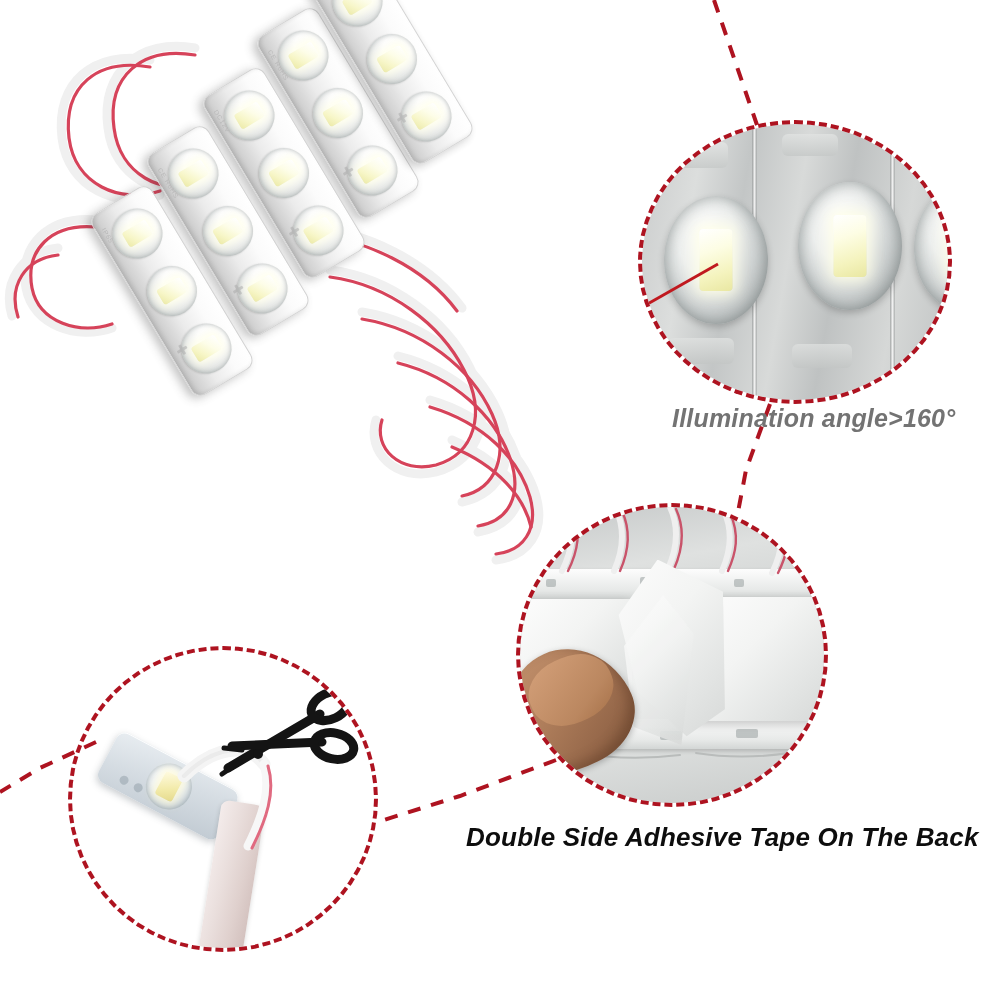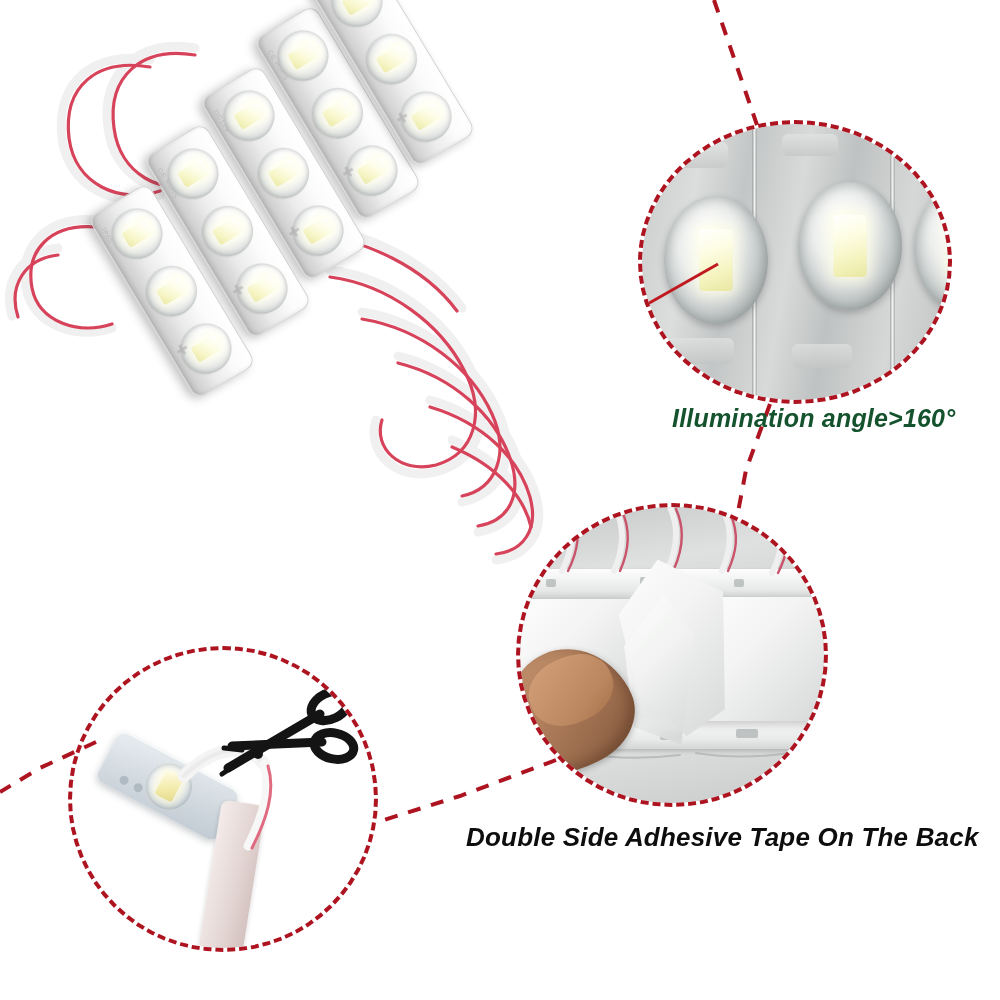--- a/index.html
+++ b/index.html
@@ -376,18 +376,18 @@
 
   <svg class="layer" viewBox="0 0 1000 1000" stroke="#ae1320">
     <g fill="none" stroke="#ae1320" stroke-width="4" stroke-linecap="butt" stroke-dasharray="13 11">
       <path id="conn-top" d="M714,0 L757,125" stroke="#ae1320"></path>
       <path id="conn-illum-adh" d="M770,404 L746,470 L738,512" stroke="#ae1320"></path>
       <path id="conn-adh-cut" d="M556,760 L460,796 L384,820" stroke="#ae1320"></path>
       <path id="conn-cut-left" d="M96,742 L40,768 L0,792" stroke="#ae1320"></path>
     </g>
   </svg>
 
-  <div class="caption" id="cap-illumination" style="color: #14532d;">Illumination angle&gt;160°</div>
+  <div class="caption" id="cap-illumination" style="color: #737373;">Illumination angle&gt;160°</div>
 
   <div class="caption" id="cap-adhesive" style="color: rgb(13, 13, 13);">Double Side Adhesive Tape On The Back</div>
 
 
 </div>
 
 </body></html>

